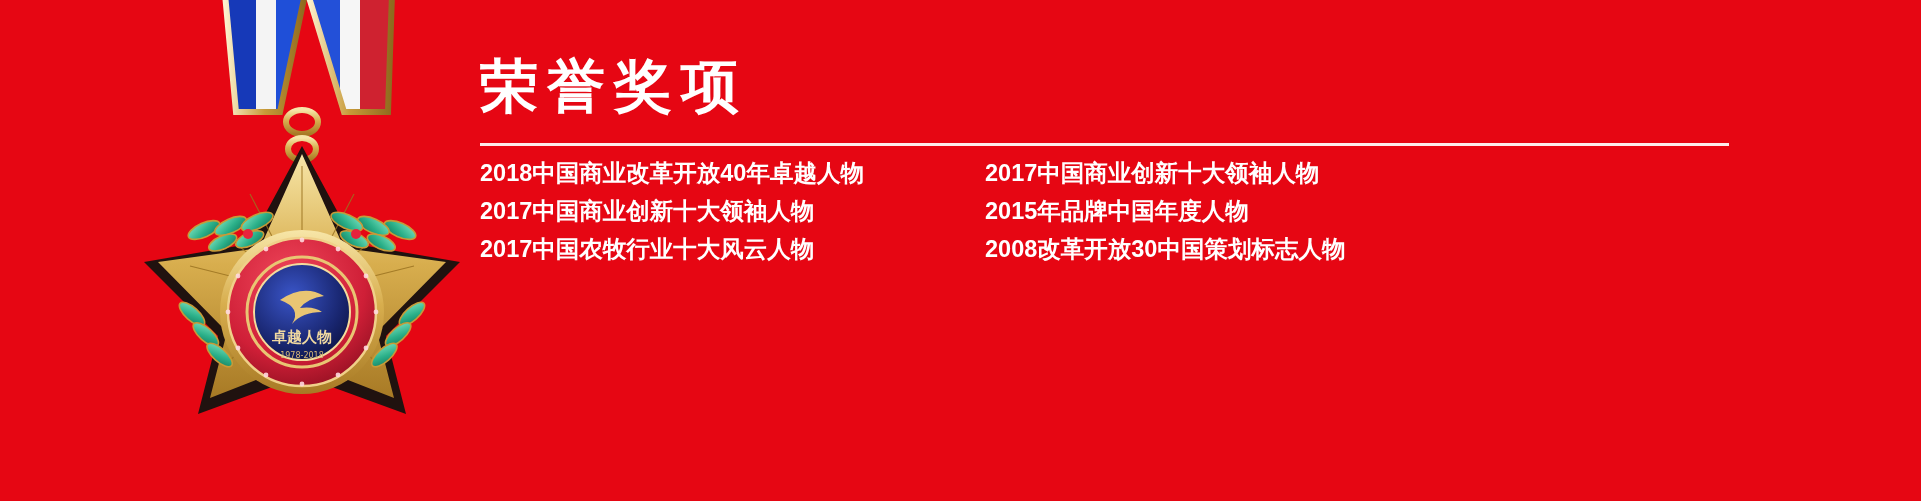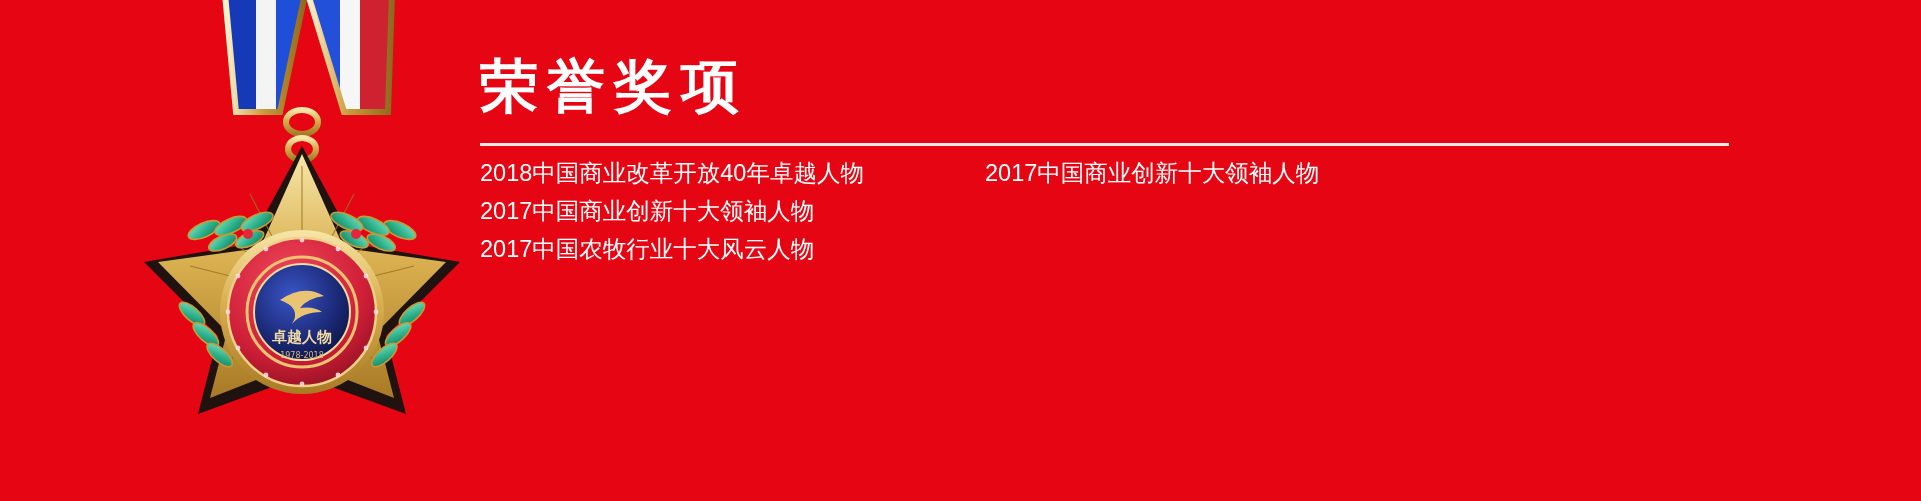--- a/index.html
+++ b/index.html
@@ -68,21 +68,21 @@
   .col-left { width: 505px; }
   .col-right { width: 750px; }
   .award-item {
     color: #ffffff;
     font-size: 23.5px;
     line-height: 1;
     height: 38px;
     display: flex;
     align-items: center;
     white-space: nowrap;
-    font-weight: 400;
+    font-weight: 700;
   }
 </style>
 </head>
 <body>
 
 <div id="stage" style="background: rgb(230, 6, 19);">
 
   <div id="medal-art">
     <svg viewBox="0 0 330 420" width="330" height="420" xmlns="http://www.w3.org/2000/svg">
       <defs>
@@ -227,17 +227,19 @@
     <div id="lists">
 
       <div class="col col-left">
         <div class="award-item">2018中国商业改革开放40年卓越人物</div>
         <div class="award-item">2017中国商业创新十大领袖人物</div>
         <div class="award-item">2017中国农牧行业十大风云人物</div>
       </div>
 
       <div class="col col-right">
         <div class="award-item">2017中国商业创新十大领袖人物</div>
+        <div class="award-item">2015年品牌中国年度人物</div>
+        <div class="award-item">2008改革开放30中国策划标志人物</div>
       </div>
 
     </div>
   </div>
 </div>
 
 </body></html>

